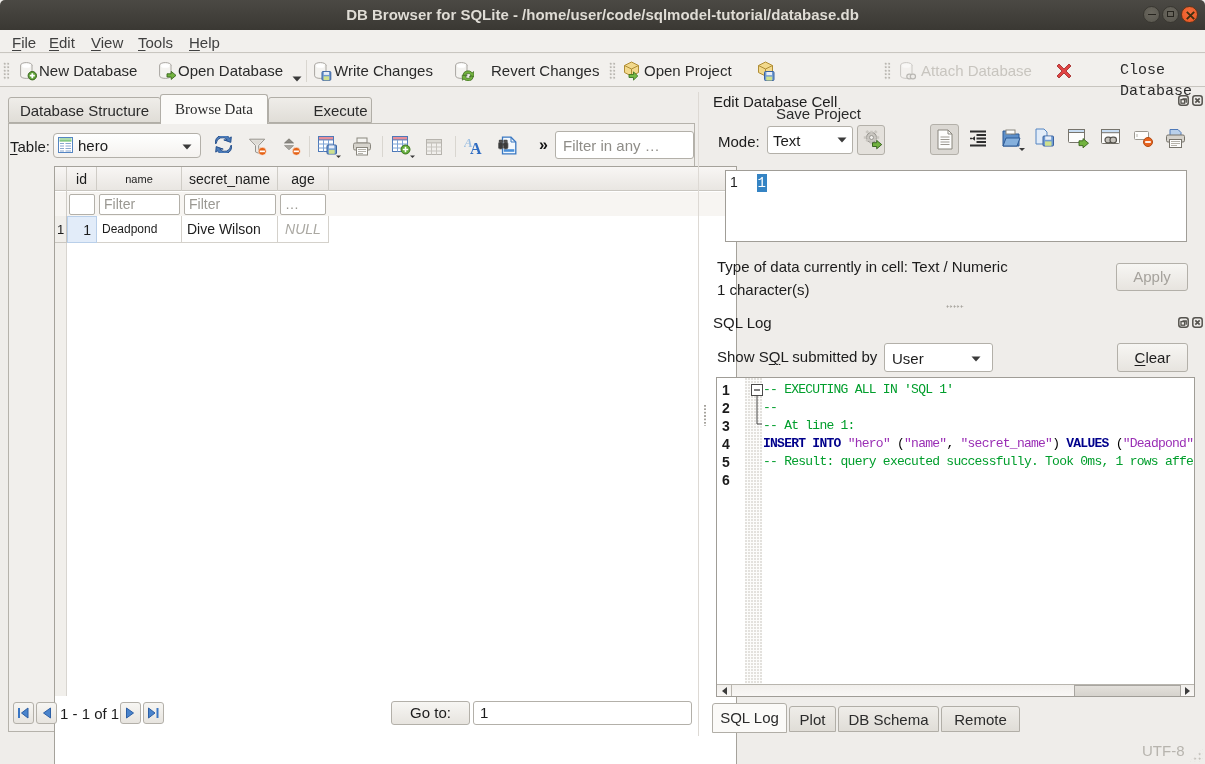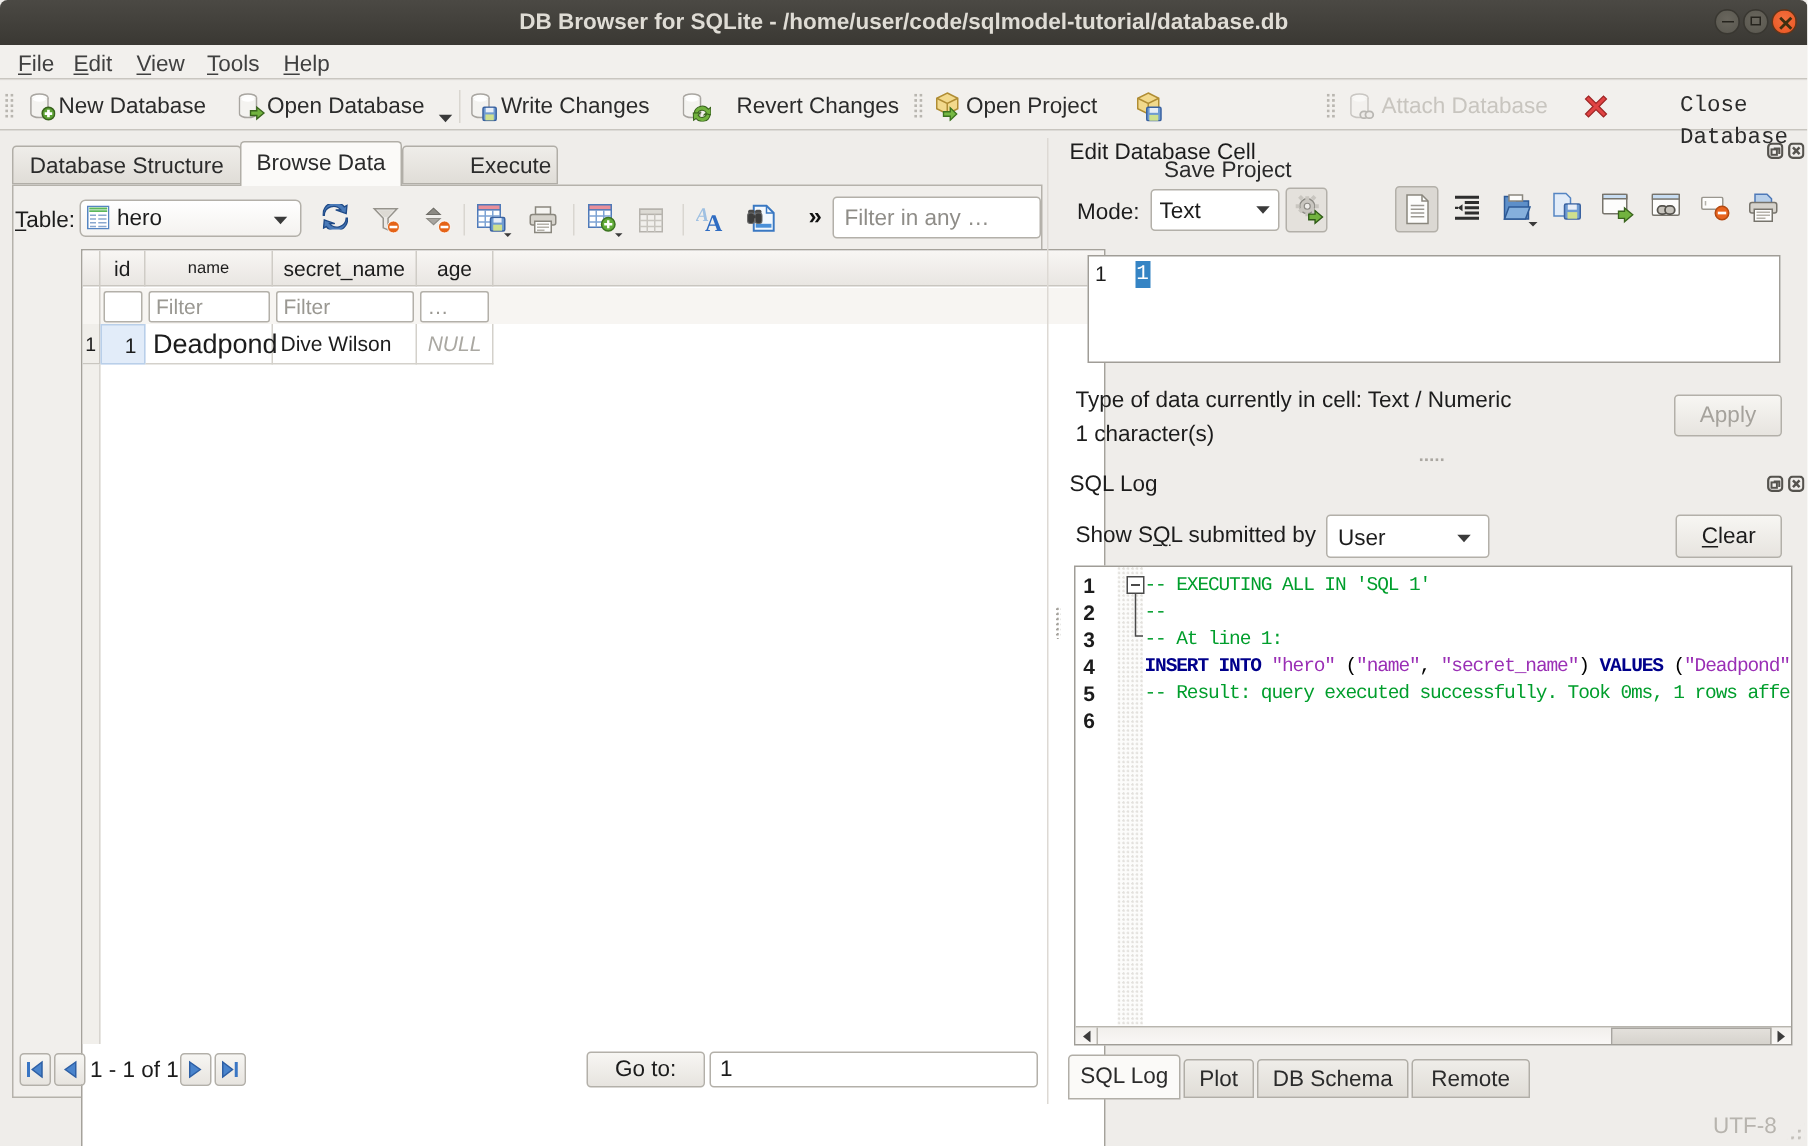--- a/index.html
+++ b/index.html
@@ -111,21 +111,21 @@
     <rect x="10.3" y="12.2" width="5.2" height="4.6" rx="2.3" fill="#eceae6" stroke="#8c8a84" stroke-width="1.2"></rect>
   </svg>
   <div class="tlabel gray" style="left:921px;">Attach Database</div>
   <svg class="abs" style="left:1056px;top:63px;" width="16" height="16" viewBox="0 0 16 16">
     <path d="M3 1L8 6L13 1L15 3L10 8L15 13L13 15L8 10L3 15L1 13L6 8L1 3Z" fill="#e04343" stroke="#9d2424" stroke-width="0.8"></path>
   </svg>
   <div class="tlabel" style="left:1120px;font-family:Liberation Mono, monospace;">Close Database</div>
 
   <div class="tab" style="left:8px;top:97px;width:153px;height:26px;line-height:25px;">Database Structure</div>
   <div class="tab" style="left:268px;top:97px;width:104px;height:26px;line-height:25px;padding-left:41px;">Execute SQL</div>
-  <div class="tab tabactive" style="left:160px;top:94px;width:108px;height:30px;line-height:28px;">Browse Data</div>
+  <div class="tab tabactive" style="left:160px;top:94px;width:108px;height:30px;line-height:28px;font-family:Liberation Serif, serif;">Browse Data</div>
 
   <div id="lframe"></div>
   <div class="abs" style="left:10px;top:138px;"><u style="text-decoration-thickness:1px;text-underline-offset:2px;">T</u>able:</div>
   <div class="input" style="left:53px;top:133px;width:148px;height:25px;background:linear-gradient(#ffffff,#f4f2ef);border-radius:4px;"></div>
   <svg class="abs" style="left:58px;top:137px;" width="15" height="16" viewBox="0 0 15 16">
     <rect x="0.5" y="0.5" width="14" height="15" fill="#fff" stroke="#5585c2"></rect>
     <path d="M1.5 2h12M1.5 3.8h12" stroke="#5cb85c" stroke-width="1.2"></path>
     <path d="M2 6.5h4M2 9h4M2 11.5h4M2 14h4M7.5 6.5h5.5M7.5 9h5.5M7.5 11.5h5.5M7.5 14h5.5" stroke="#8aa8cf" stroke-width="1.1"></path>
   </svg>
   <div class="abs" style="left:78px;top:137px;">hero</div>
@@ -220,21 +220,21 @@
     <div class="abs" style="left:127px;top:3px;width:95px;height:18px;line-height:18px;text-align:center;font-size:14px;">secret_name</div>
     <div class="abs" style="left:223px;top:3px;width:50px;height:18px;line-height:18px;text-align:center;font-size:14px;">age</div>
 
     <div class="abs" style="left:14px;top:27px;width:26px;height:21px;background:#fff;border:1px solid #b3b0a9;border-radius:2px;"></div>
     <div class="abs" style="left:44px;top:27px;width:81px;height:21px;background:#fff;border:1px solid #b3b0a9;border-radius:2px;font-size:14px;line-height:19px;color:#9a9892;padding-left:4px;">Filter</div>
     <div class="abs" style="left:129px;top:27px;width:92px;height:21px;background:#fff;border:1px solid #b3b0a9;border-radius:2px;font-size:14px;line-height:19px;color:#9a9892;padding-left:4px;">Filter</div>
     <div class="abs" style="left:225px;top:27px;width:46px;height:21px;background:#fff;border:1px solid #b3b0a9;border-radius:2px;font-size:14px;line-height:19px;color:#9a9892;padding-left:4px;">…</div>
 
     <div class="abs" style="left:0;top:49px;width:12px;height:27px;background:#f0eeea;border-right:1px solid #c9c6c0;border-bottom:1px solid #c9c6c0;font-size:13px;text-align:center;line-height:27px;">1</div>
     <div class="abs" style="left:12px;top:49px;width:30px;height:27px;background:#e2ecf9;border:1px solid #b9cfe9;font-size:14px;line-height:26px;text-align:right;padding-right:5px;">1</div>
-    <div class="abs" style="left:42px;top:49px;width:85px;height:27px;border-right:1px solid #d4d1cb;border-bottom:1px solid #d4d1cb;font-size:18px;line-height:27px;padding-left:5px;">Deadpond</div>
+    <div class="abs" style="left:42px;top:49px;width:85px;height:27px;border-right:1px solid #d4d1cb;border-bottom:1px solid #d4d1cb;font-size:12px;line-height:27px;padding-left:5px;">Deadpond</div>
     <div class="abs" style="left:127px;top:49px;width:96px;height:27px;border-right:1px solid #d4d1cb;border-bottom:1px solid #d4d1cb;font-size:14px;line-height:27px;padding-left:5px;">Dive Wilson</div>
     <div class="abs" style="left:223px;top:49px;width:51px;height:27px;border-right:1px solid #d4d1cb;border-bottom:1px solid #d4d1cb;font-size:14px;line-height:27px;text-align:center;color:#aaa8a2;font-style:italic;">NULL</div>
     <div class="abs" style="left:0;top:76px;width:12px;height:453px;background:#f1efeb;border-right:1px solid #d8d5d0;"></div>
   </div>
 
   <div class="btn" style="left:13px;top:702px;width:21px;height:22px;border-radius:3px;"></div>
   <svg class="abs" style="left:17px;top:707px;" width="13" height="12">
       <path d="M2 1v10" stroke="#3a76c4" stroke-width="2"></path>
       <path d="M11 1L4.5 6L11 11z" fill="#4a84cc" stroke="#2d5fa5"></path>
     </svg>

